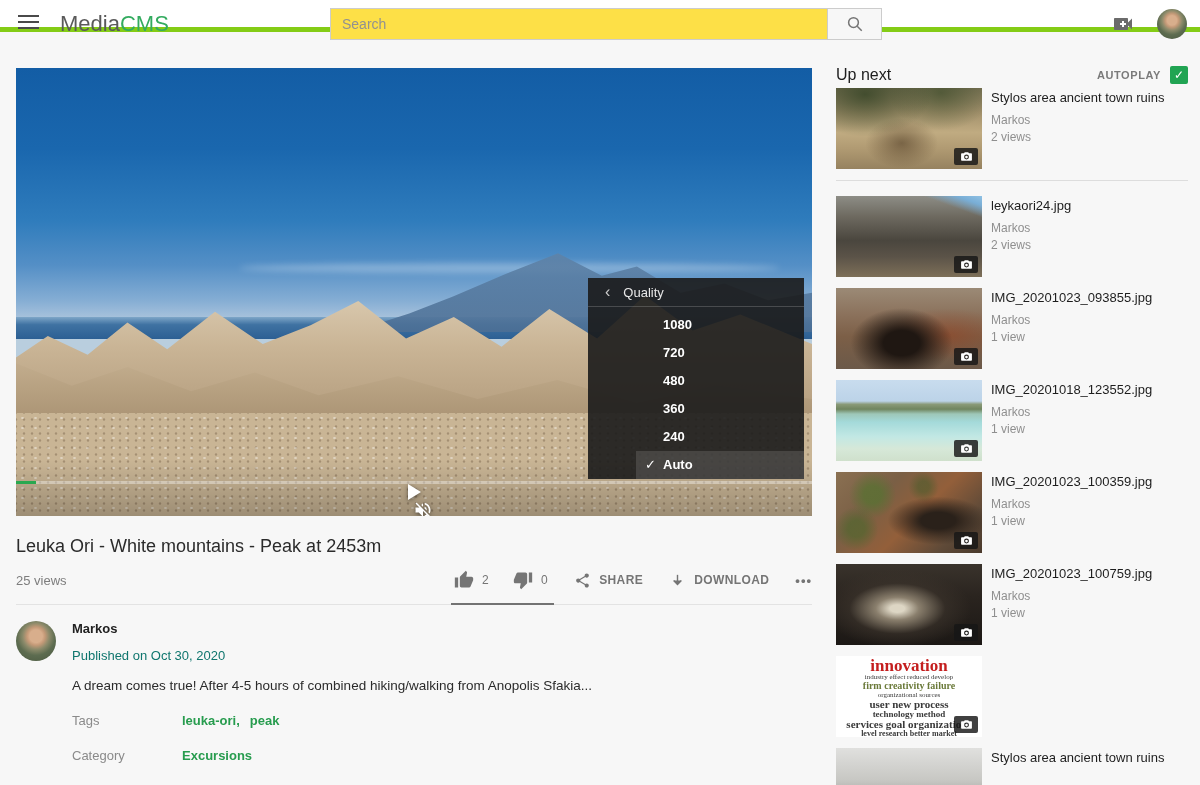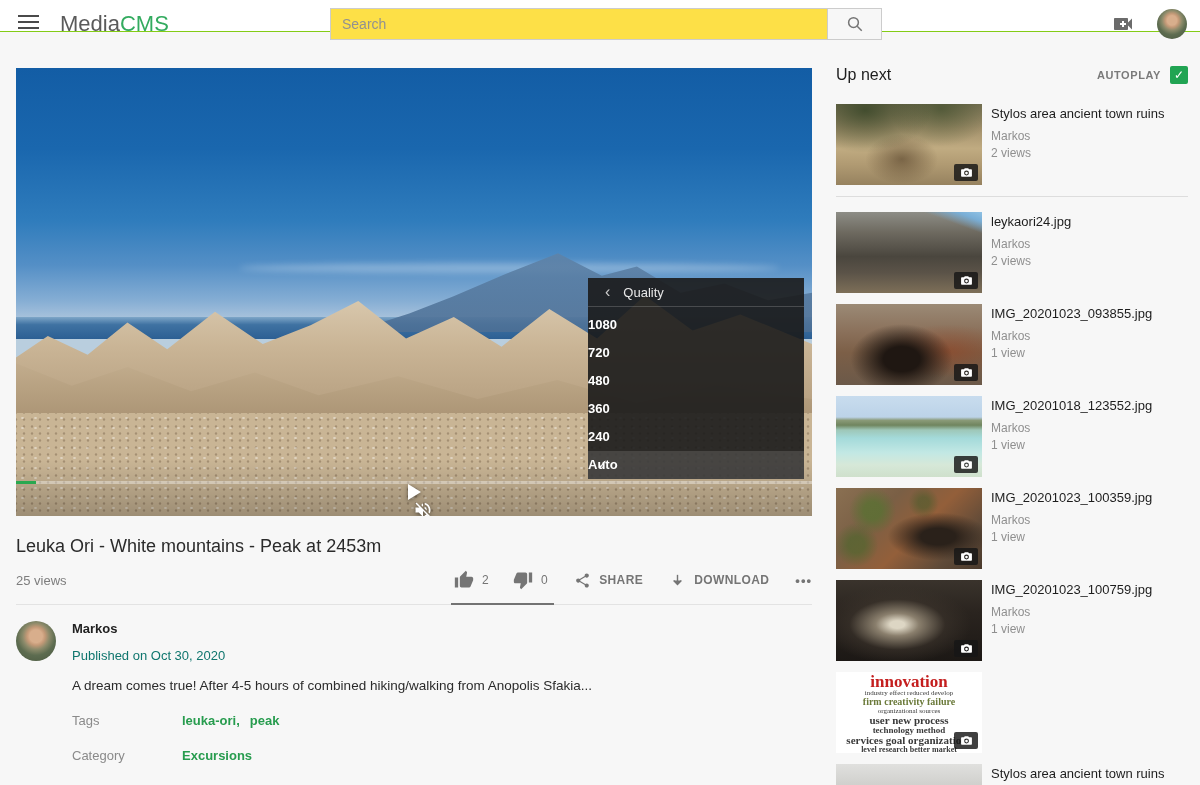--- a/index.html
+++ b/index.html
@@ -1,21 +1,21 @@
 <!DOCTYPE html>
 <html style="--accent: #1f9d46; --logo-green: #33ab5f; --link-green: #279c4e; --autoplay-green: #21a453; --progress-green: #2aa850;"><head>
 <meta charset="utf-8">
 <style>
   * { margin:0; padding:0; box-sizing:border-box; }
   html,body { width:1200px; height:785px; overflow:hidden; }
   body { background:#f7f7f7; font-family:"Liberation Sans", sans-serif; position:relative; }
 
   
   .topbar { position:absolute; top:0; left:0; width:1200px; height:32px; background:#fff;
-            border-bottom:1px solid #84cc16; z-index:20; }
+            border-bottom:5px solid #84cc16; z-index:20; }
   .hamburger { position:absolute; left:18px; top:15px; width:21px; height:17px; background:none; border:none; cursor:pointer; }
   .hamburger span { display:block; height:2px; background:#4a4a4a; margin-bottom:4px; }
   .logo { position:absolute; left:60px; top:11px; font-size:22px; cursor:pointer; }
   .logo-media { color:#5a5a5a; }
   .logo-cms { color:var(--logo-green,#33ab5f); }
   .search { position:absolute; left:330px; top:8px; display:flex; }
   .search-input { width:497px; height:32px; border:1px solid #ccc; border-right:none; padding:0 11px;
                   font-size:14px; color:#333; outline:none; background:#fde047; }
   .search-input::placeholder { color:#919191; }
   .search-btn { width:55px; height:32px; border:1px solid #ccc; background:#f7f7f7; display:flex;
@@ -51,22 +51,22 @@
   .shade { position:absolute; left:0; bottom:0; width:100%; height:56px;
            background:linear-gradient(180deg,transparent,rgba(0,0,0,.22)); }
 
   
   .qmenu { position:absolute; left:572px; top:210px; width:216px; background:rgba(27,27,27,.9);
            color:#fff; z-index:6; }
   .qhead { height:29px; display:flex; align-items:center; padding-left:17px;
            border-bottom:1px solid rgba(255,255,255,.18); font-size:13px; color:#e8e8e8; cursor:pointer; }
   .qback { margin-right:13px; font-size:16px; color:#ccc; line-height:1; }
   .qopts { padding-top:4px; }
-  .q-option { height:28px; line-height:28px; font-size:13px; font-weight:bold;
-              position:relative; cursor:pointer; }
+  .q-option { height:28px; line-height:28px; padding-left:27px; font-size:13px; font-weight:bold;
+              position:relative; cursor:pointer;margin-left:48px; }
   .q-option.selected { background:rgba(255,255,255,.13); }
   .q-check { position:absolute; left:9px; font-weight:normal; font-size:13px; }
 
   
   .progress { position:absolute; left:0; right:0; bottom:32px; height:3px; background:rgba(255,255,255,.38); z-index:4; cursor:pointer; }
   .played { height:100%; background:var(--progress-green,#2aa850); }
   .controls { position:absolute; left:0; right:0; bottom:0; height:32px; display:flex; align-items:center;
               padding:0 15px; z-index:4; color:#fff;flex-direction:column; }
   .controls .icon-btn { display:flex; align-items:center; cursor:pointer;
                         filter:drop-shadow(0 1px 2px rgba(0,0,0,.5)); }
@@ -99,21 +99,21 @@
   .kv { margin:20px 0 0 56px; font-size:13px; display:flex; }
   .klabel { color:#8a8a8a; width:110px; flex:none; }
   .glink { color:var(--link-green,#279c4e); font-weight:bold; text-decoration:none; margin-right:10px; cursor:pointer; }
   .btnrow { margin:22px 0 0 56px; display:flex; gap:10px; }
   .gbtn { background:var(--accent,#1f9d46); color:#fff; border:none; font-size:11.5px; font-weight:bold;
           letter-spacing:.5px; padding:11px 16px; border-radius:2px; cursor:pointer;
           font-family:"Liberation Sans",sans-serif; }
 
   
   .sidebar { position:absolute; left:836px; top:62px; width:352px; }
-  .sb-head { display:flex; align-items:center; justify-content:space-between; height:26px; margin-bottom:16px; }
+  .sb-head { display:flex; align-items:center; justify-content:space-between; height:26px; margin-bottom:0; }
   .upnext { font-size:16px; color:#1d1d1d; font-weight:500; }
   .autoplay-wrap { display:flex; align-items:center; gap:9px; }
   .autoplay-label { font-size:11px; font-weight:bold; color:#7a7a7a; letter-spacing:.6px; }
   .autoplay-box { width:18px; height:18px; background:var(--autoplay-green,#21a453); border-radius:2px;
                   display:flex; align-items:center; justify-content:center; cursor:pointer;
                   color:#fff; font-size:12px; }
   .sb-item { display:flex; margin-bottom:11px; cursor:pointer; }
   .sb-thumb { width:146px; height:81px; position:relative; flex:none; background:#ddd; overflow:hidden; }
   .cam-badge { position:absolute; right:4px; bottom:4px; width:24px; height:17px; background:rgba(22,22,22,.82);
                border-radius:2px; display:flex; align-items:center; justify-content:center; }

